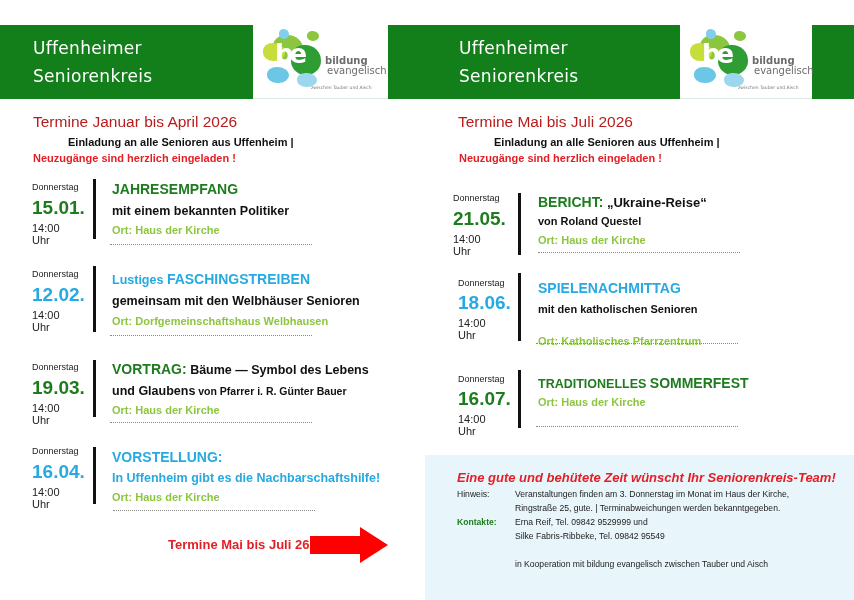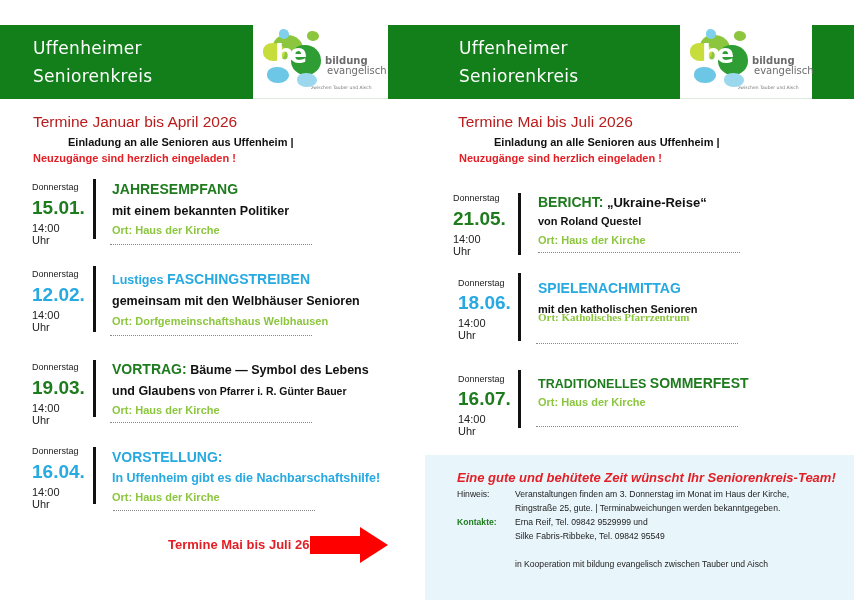--- a/index.html
+++ b/index.html
@@ -169,21 +169,21 @@
   <div class="ev-rule" style="left:85px;top:59px;width:202px;"></div>
 </div>
 
 <div class="event" style="left:458px;top:278px;">
   <div class="ev-day">Donnerstag</div>
   <div class="ev-date blue" style="top:14px;">18.06.</div>
   <div class="ev-time" style="top:39px;">14:00 Uhr</div>
   <div class="ev-bar" style="left:60px;top:-5px;height:68px;"></div>
   <div class="ev-line1 blue" style="left:80px;top:2px;">SPIELENACHMITTAG</div>
   <div class="ev-line2" style="left:80px;top:25px;font-size:11px;">mit den katholischen Senioren</div>
-  <div class="ev-loc" style="left:80px;top:33px;font-family:Liberation Serif, serif;">Ort: Katholisches Pfarrzentrum</div>
+  <div class="ev-loc" style="left:80px;top:57px;">Ort: Katholisches Pfarrzentrum</div>
   <div class="ev-rule" style="left:78px;top:65px;width:202px;"></div>
 </div>
 
 <div class="event" style="left:458px;top:374px;">
   <div class="ev-day">Donnerstag</div>
   <div class="ev-date green" style="top:14px;">16.07.</div>
   <div class="ev-time" style="top:39px;">14:00 Uhr</div>
   <div class="ev-bar" style="left:60px;top:-4px;height:58px;"></div>
   <div class="ev-line1 green" style="left:80px;top:1px;">
     <span style="font-size:12.5px;">TRADITIONELLES </span><span>SOMMERFEST</span>

